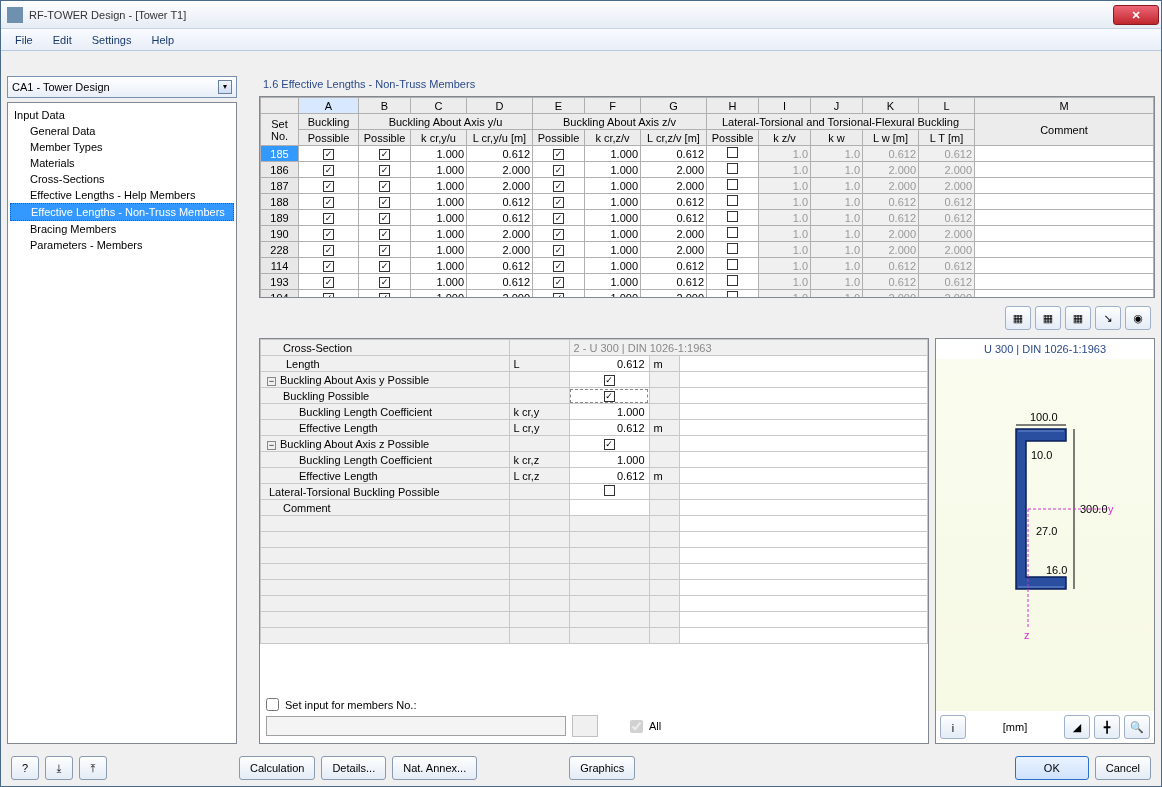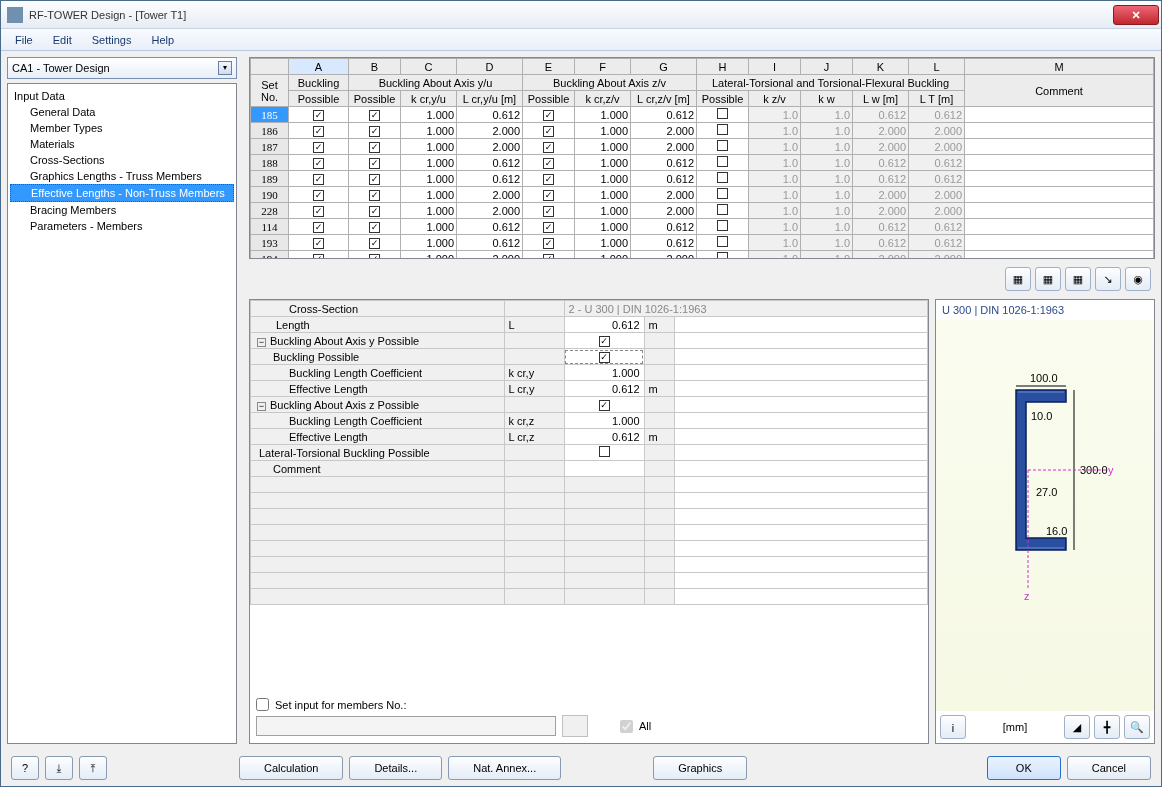--- a/index.html
+++ b/index.html
@@ -8,42 +8,42 @@
 
 .window { width: 1162px; height: 787px; border: 1px solid #4a6a8a; background: #f0f0f0; display: flex; flex-direction: column; }
 .titlebar { height: 28px; background: linear-gradient(#fdfdfe, #e6ecf5); display: flex; align-items: center; padding: 0 2px; border-bottom: 1px solid #c8d2e0; }
 .titlebar .app-icon { width: 16px; height: 16px; background: #7090b0; margin: 0 6px 0 4px; }
 .titlebar .title { flex: 1; color: #333; }
 .titlebar .close { width: 46px; height: 20px; background: linear-gradient(#e67,#c1272d); border: 1px solid #8a1a1f; border-radius: 3px; color:#fff; text-align:center; line-height:18px; font-weight:bold; }
 
 .menubar { height: 22px; background: linear-gradient(#f8fbff,#e9eef8); border-bottom: 1px solid #b8c8e0; display: flex; align-items: center; padding: 0 4px; }
 .menubar span { padding: 2px 10px; color: #1a3a6e; }
 
-.body { flex:1; display:flex; padding:6px; gap:12px; }
+.body { flex:1; display:flex; padding:6px; gap:22px;margin-top:19px; }
 
 
 .left-col { width: 230px; display:flex; flex-direction:column; gap:4px; }
 .combo { height:22px; border:1px solid #7a90b0; background:linear-gradient(#fff,#e8eef8); display:flex; align-items:center; justify-content:space-between; padding:0 4px; }
 .combo .chev { width:14px; height:14px; border:1px solid #6a80a0; background:linear-gradient(#f0f6ff,#d0dcf0); font-size:8px; text-align:center; line-height:12px; }
 
 .tree { flex:1; border:1px solid #828790; background:#fff; padding:4px 2px; overflow:auto; }
 .tree .root { font-weight:normal; padding:2px 4px; }
 .tree .item { padding:2px 4px 2px 20px; white-space:nowrap; }
 .tree .item.sel { background:#3399ff; color:#fff; border:1px dotted #06c; }
 
 
 .right-col { flex:1; display:flex; flex-direction:column; gap:4px; }
 .section-title { color:#2a4a8a; padding:2px 4px; }
 
 .grid-area { border:1px solid #828790; background:#fff; }
 table.grid { border-collapse:collapse; width:100%; table-layout:fixed; }
 table.grid th, table.grid td { border:1px solid #b0b0b0; padding:1px 2px; height:16px; text-align:center; font-weight:normal; background:#f0f0f0; overflow:hidden; white-space:nowrap; }
 table.grid th { background:#ececec; }
 table.grid td.white { background:#fff; }
-table.grid td.rowhdr { background:#e8e8e8;font-family:Liberation Serif, serif; }
+table.grid td.rowhdr { background:#e8e8e8; }
 table.grid td.sel { background:#3399ff; color:#fff; }
 table.grid td.dim { color:#999; }
 table.grid .colA { background:#d8e8ff; }
 .chk { width:11px; height:11px; border:1px solid #333; display:inline-block; font-size:9px; line-height:9px; }
 
 .toolbar-row { display:flex; justify-content:flex-end; gap:4px; padding:4px; }
 .tbtn { width:26px; height:24px; border:1px solid #a0b0c8; background:linear-gradient(#fdfeff,#e4ecf6); border-radius:3px; display:flex; align-items:center; justify-content:center; }
 
 
 .lower { display:flex; gap:6px; flex:1; }
@@ -56,32 +56,32 @@
 table.sg td.right { text-align:right; }
 table.sg td.center { text-align:center; }
 .tree-toggle { display:inline-block; width:9px; height:9px; border:1px solid #888; text-align:center; line-height:7px; font-size:9px; margin-right:4px; }
 
 .set-input-row { padding:6px; display:flex; flex-direction:column; gap:4px; }
 .set-input-row .row { display:flex; align-items:center; gap:6px; }
 .set-input-row input[type=text] { flex:0 0 300px; height:20px; border:1px solid #a0a0a0; background:#f4f4f4; }
 .allrow { display:flex; align-items:center; gap:6px; }
 .allrow .sbtn { width:26px; height:22px; border:1px solid #c0c0c0; background:#f0f0f0; }
 
-.preview { width:220px; border:1px solid #828790; background:#fff; display:flex; flex-direction:column; }
+.preview { width:220px; border:1px solid #828790; background:#fff; display:flex; flex-direction:column;text-align:center; }
 .preview .ptitle { color:#2a4a8a; padding:4px 6px; }
 .preview .canvas { flex:1; background:linear-gradient(#fafcef,#f6f9e4); position:relative; }
 .preview .footer { display:flex; justify-content:space-between; align-items:center; padding:4px; }
 .preview .footer .btns { display:flex; gap:4px; }
 
 
 .cs-svg { position:absolute; top:40px; left:20px; }
 
 
 .bottom-bar { display:flex; align-items:center; padding:6px 10px; gap:6px; }
-.btn { height:24px; padding:0 24px; border:1px solid #8a9ab0; background:linear-gradient(#fdfeff,#e4ecf6); border-radius:3px; }
+.btn { height:24px; padding:0 10px; border:1px solid #8a9ab0; background:linear-gradient(#fdfeff,#e4ecf6); border-radius:3px; }
 .btn.icon { width:28px; padding:0; }
 .btn.primary { border:1px solid #2a6fc9; background:linear-gradient(#eaf3ff,#cfe2fb); padding:0 28px; }
 .spacer { flex:1; }
 
 
 .grid-scroll { height:200px; overflow-y:scroll; overflow-x:hidden; }
 
 </style>
 </head>
 <body>
@@ -108,29 +108,30 @@
         <span>CA1 - Tower Design</span>
         <span class="chev">▾</span>
       </div>
       <div class="tree">
         <div class="root">Input Data</div>
         <div id="tree-items">
             <div class="item">General Data</div>
             <div class="item">Member Types</div>
             <div class="item">Materials</div>
             <div class="item">Cross-Sections</div>
-            <div class="item">Graphics Lengths - Truss Members</div>
+            <div class="item">Effective Lengths - Help Members</div>
             <div class="item sel">Effective Lengths - Non-Truss Members</div>
             <div class="item">Bracing Members</div>
             <div class="item">Parameters - Members</div>
           </div>
       </div>
     </div>
 
     <div class="right-col">
+      <div class="section-title">1.6 Effective Lengths - Non-Truss Members</div>
 
       <div class="grid-area">
        <div class="grid-scroll">
         <table class="grid">
           <colgroup>
             <col style="width:38px">
                 <col style="width:60px">
             <col style="width:52px">
                 <col style="width:56px">
                 <col style="width:66px">
@@ -365,21 +366,21 @@
             <table class="sg">
               <colgroup>
                   <col>
                   <col style="width:60px">
                   <col style="width:80px">
                   <col style="width:30px">
                   <col>
                 </colgroup>
               <tbody id="settings-body">
                   <tr>
-                    <td style="padding-left:38px">Cross-Section</td>
+                    <td style="padding-left:22px">Cross-Section</td>
                     <td></td>
                     <td class="" colspan="3" style="color:#888">2 - U 300 | DIN 1026-1:1963</td>
                   </tr>
                   <tr>
                     <td style="padding-left:25px">Length</td>
                     <td>L</td>
                     <td class="white right">0.612</td>
                     <td>m</td>
                     <td class="white"></td>
                   </tr>

